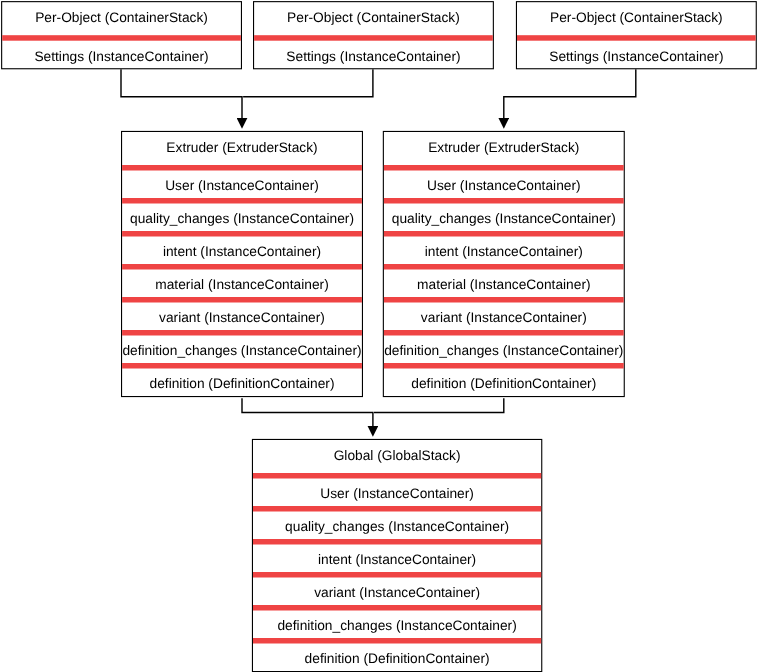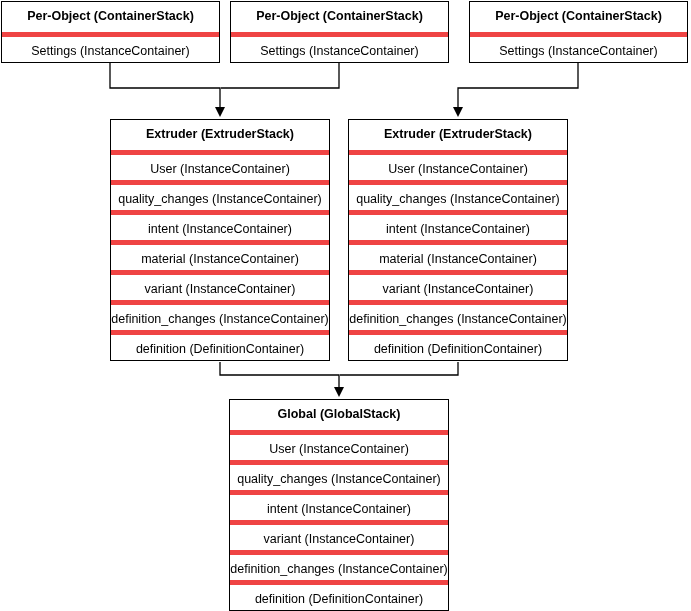--- a/index.html
+++ b/index.html
@@ -36,21 +36,21 @@
     height: 30px;
     line-height: 29px;
     text-align: center;
     font-size: 12.5px;
     border-top: 5px solid #ef4444;
     white-space: nowrap;
     overflow: hidden;
   }
   .row.header {
     border-top: none;
-    font-weight: bold;
+    font-weight: normal;
   }
 </style>
 </head>
 <body>
 
 <div id="canvas">
 
   <svg class="connectors" viewBox="0 0 691 611">
     <defs>
       <marker id="arrow" markerWidth="10" markerHeight="10" refX="5" refY="5" orient="auto" markerUnits="userSpaceOnUse">
@@ -99,21 +99,21 @@
     <div class="row header">Extruder (ExtruderStack)</div>
     <div class="row">User (InstanceContainer)</div>
     <div class="row">quality_changes (InstanceContainer)</div>
     <div class="row">intent (InstanceContainer)</div>
     <div class="row">material (InstanceContainer)</div>
     <div class="row">variant (InstanceContainer)</div>
     <div class="row">definition_changes (InstanceContainer)</div>
     <div class="row">definition (DefinitionContainer)</div>
   </div>
 
-  <div class="box" style="left:229px; top:399px; width:220px;">
+  <div class="box" style="left:229px; top:399px; width:264px;">
     <div class="row header">Global (GlobalStack)</div>
     <div class="row">User (InstanceContainer)</div>
     <div class="row">quality_changes (InstanceContainer)</div>
     <div class="row">intent (InstanceContainer)</div>
     <div class="row">variant (InstanceContainer)</div>
     <div class="row">definition_changes (InstanceContainer)</div>
     <div class="row">definition (DefinitionContainer)</div>
   </div>
 
 </div>

